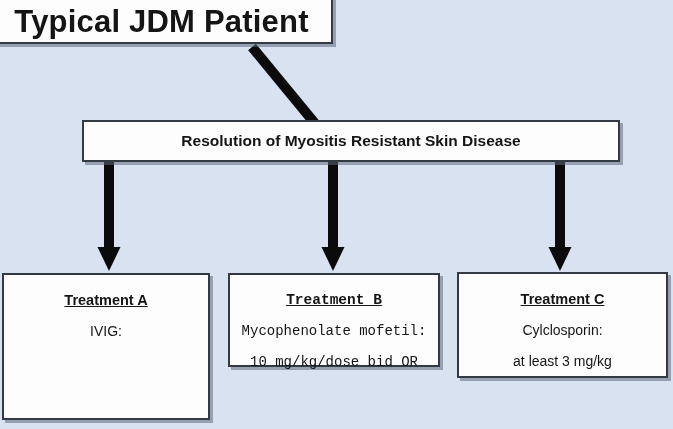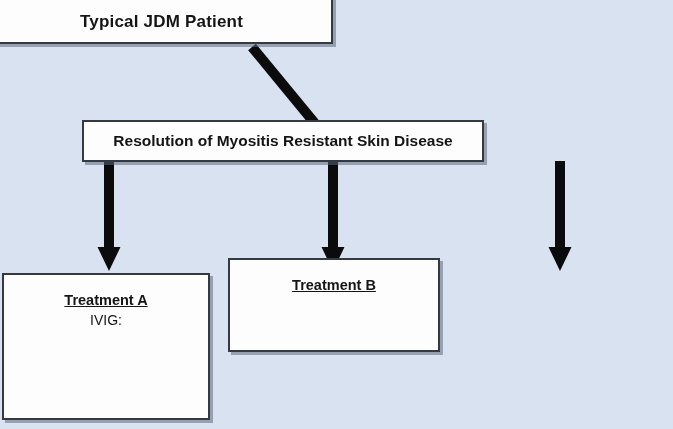--- a/index.html
+++ b/index.html
@@ -38,55 +38,55 @@
     border: 2px solid var(--box-border);
     box-shadow: 3px 3px 0 0 var(--shadow);
   }
   .title-box {
     left: -10px; top: -8px;
     width: 343px; height: 52px;
     display: flex; align-items: center; justify-content: center;
     padding-top: 8px;
   }
   .title-text {
-    font-size: 17px;
+    font-size: 31px;
     font-weight: bold;
     letter-spacing: 0.2px;
     white-space: nowrap;
   }
   .decision-box {
     left: 82px; top: 120px;
-    width: 402px; height: 42px;
+    width: 538px; height: 42px;
     display: flex; align-items: center; justify-content: center;
   }
   .decision-text {
     font-size: 15.5px;
     font-weight: bold;
     white-space: nowrap;
   }
   .treatment-box {
     display: flex;
     flex-direction: column;
     align-items: center;
     text-align: center;
     padding-top: 16px;
   }
   .treatment-a { left: 2px;   top: 273px; width: 208px; height: 147px; }
-  .treatment-b { left: 228px; top: 258px; width: 212px; height: 94px; }
+  .treatment-b { left: 228px; top: 273px; width: 212px; height: 94px; font-family: Liberation Mono, monospace; }
   .treatment-c { left: 457px; top: 272px; width: 211px; height: 106px; }
   .t-heading {
     font-size: 14.5px;
     font-weight: bold;
     text-decoration: underline;
     line-height: 19px;
   }
   .t-line {
     font-size: 14px;
     line-height: 20px;
-    margin-top: 0;
+    margin-top: 11px;
     white-space: pre-line;
   }
   .t-line sup {
     font-size: 10px;
     vertical-align: super;
     line-height: 0;
   }
 </style>
 </head>
 <body>
@@ -120,16 +120,23 @@
     <span class="decision-text">Resolution of Myositis Resistant Skin Disease</span>
   </div>
 
   <div class="box treatment-box treatment-a">
     <div class="t-heading">Treatment A</div>
     <div class="t-line">IVIG:</div>
   </div>
 
   <div class="box treatment-box treatment-b">
     <div class="t-heading">Treatment B</div>
+    <div class="t-line">Mycophenolate mofetil:</div>
+    <div class="t-line">10 mg/kg/dose bid OR</div>
   </div>
 
+  <div class="box treatment-box treatment-c">
+    <div class="t-heading">Treatment C</div>
+    <div class="t-line">Cylclosporin:</div>
+    <div class="t-line">at least 3 mg/kg</div>
+  </div>
 
 </div>
 
 </body></html>

